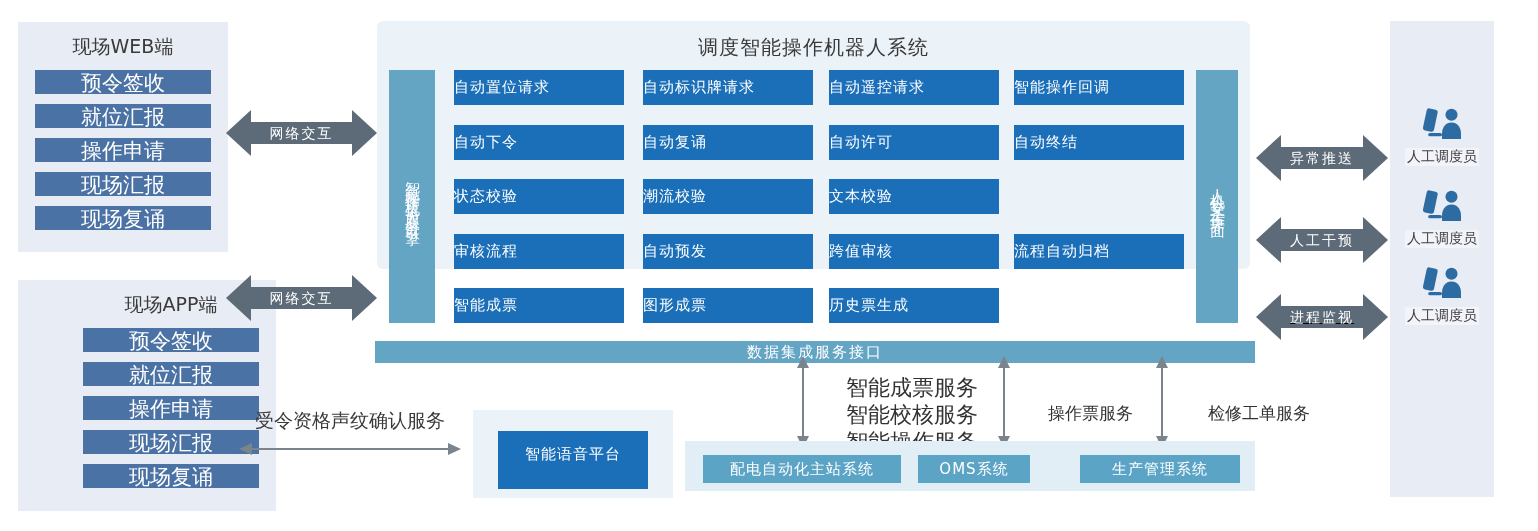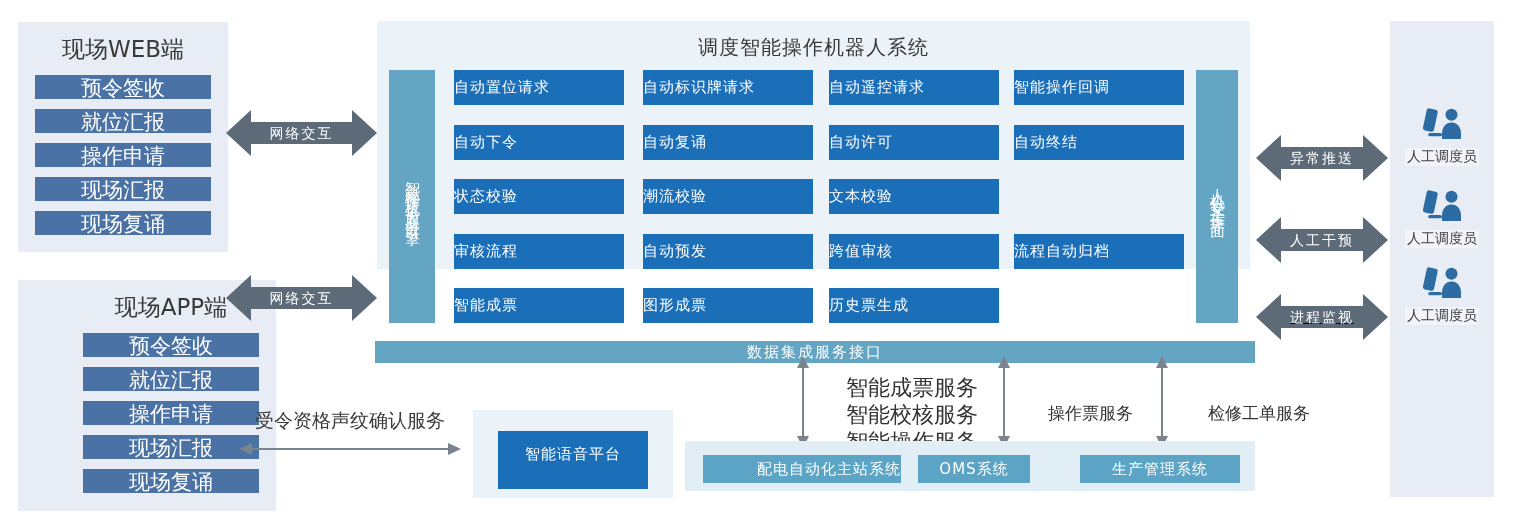--- a/index.html
+++ b/index.html
@@ -7,35 +7,35 @@
     --blue-btn:#1b6fb9; --teal-bar:#64a5c4; --teal-btn:#5ba4c5;
     --bottom-panel:#e2eef5; --arrow-dark:#5d6b78; --thin-arrow:#7b848d;
     --text-dark:#3a3a3a; --icon-blue:#2d6ca3;
   }
   html,body{margin:0;padding:0;background:#fff;}
   body{font-family:"DejaVu Sans","Liberation Sans",sans-serif;}
   .canvas{position:relative;width:1538px;height:531px;background:#fff;overflow:hidden;}
 
   
   .side-panel{position:absolute;left:18px;width:210px;background:var(--panel-light);}
-  .side-title{text-align:center;font-size:23px;color:var(--text-dark);margin:12px 0 9px;}
+  .side-title{text-align:center;font-size:19px;color:var(--text-dark);margin:12px 0 9px;}
   .side-item{margin:10px 17px 0;height:24px;line-height:26px;text-align:center;
              color:#fff;font-size:21px;background:var(--slate-btn);}
 
   
   .harrow{position:absolute;display:flex;align-items:center;height:46px;}
   .harrow .tri-l{width:0;height:0;border-top:23px solid transparent;border-bottom:23px solid transparent;
                  border-right:25px solid var(--arrow-dark);}
   .harrow .tri-r{width:0;height:0;border-top:23px solid transparent;border-bottom:23px solid transparent;
                  border-left:25px solid var(--arrow-dark);}
   .harrow .hbody{flex:1;height:22px;line-height:22px;background:var(--arrow-dark);
                  color:#fff;font-size:14px;text-align:center;letter-spacing:2px;white-space:nowrap;}
 
   
-  .main-panel{position:absolute;left:377px;top:21px;width:873px;height:248px;background:var(--main-bg);}
+  .main-panel{position:absolute;left:377px;top:21px;width:873px;height:248px;background:var(--main-bg);border-radius:6px;}
   .main-title{position:absolute;top:13px;left:0;width:100%;text-align:center;
               font-size:20px;color:var(--text-dark);letter-spacing:1px;}
   .vbar{position:absolute;top:49px;height:253px;background:var(--teal-bar);
         display:flex;align-items:center;justify-content:center;}
   .vbar span{writing-mode:vertical-lr;text-orientation:upright;color:#fff;font-size:15px;
              letter-spacing:5px;line-height:1;}
   .vbar.lft{left:12px;width:46px;}
   .vbar.rgt{left:819px;width:42px;}
   .gbtn{position:absolute;width:170px;height:35px;line-height:35px;text-align:left;
         background:var(--blue-btn);color:#fff;font-size:15px;letter-spacing:1px;}
@@ -213,18 +213,18 @@
   <div class="svc-label" style="left:1176px;top:402px;text-align:right;">检修工单服务</div>
 
   <div class="voice-arrow-label">受令资格声纹确认服务</div>
   <div class="thin-h" style="left:252px;top:448px;width:196px;"></div>
 
   <div class="voice-panel">
     <div class="voice-btn">智能语音平台</div>
   </div>
 
   <div class="bottom-panel">
-    <div class="sys-btn" style="left:18px;width:198px;text-align:right;">配电自动化主站系统</div>
+    <div class="sys-btn" style="left:18px;width:198px;">配电自动化主站系统</div>
     <div class="sys-btn" style="left:233px;width:112px;">OMS系统</div>
     <div class="sys-btn" style="left:395px;width:160px;">生产管理系统</div>
   </div>
 
 </div>
 
 </body></html>

